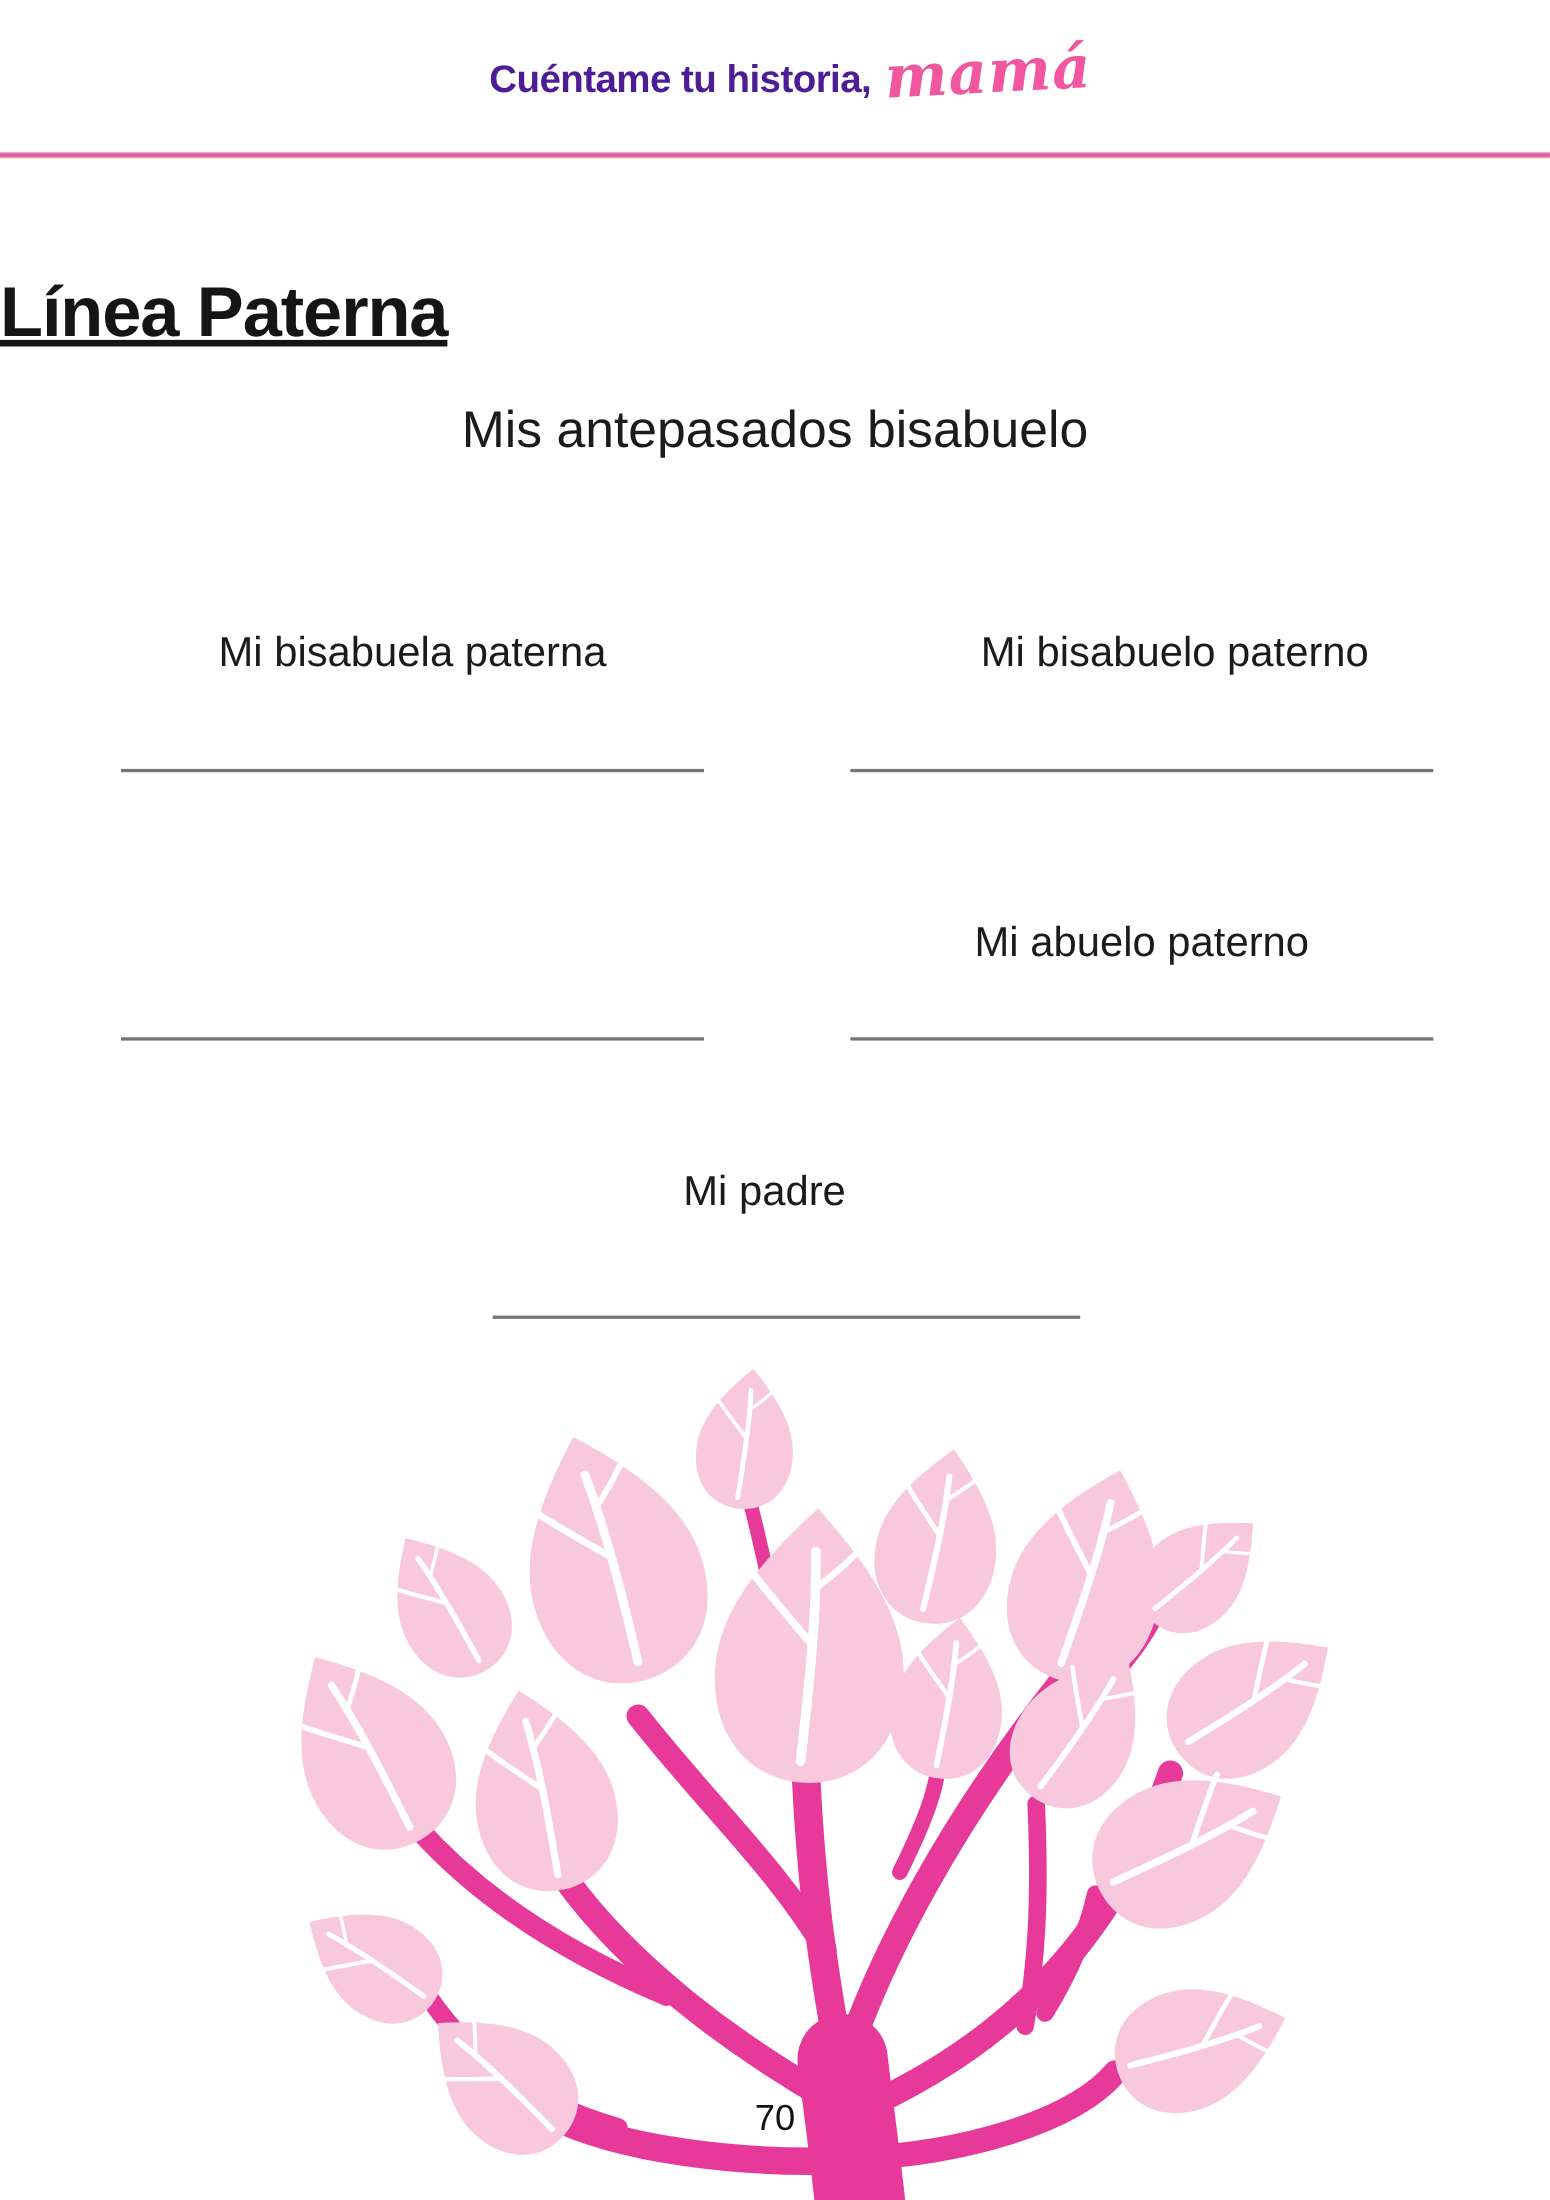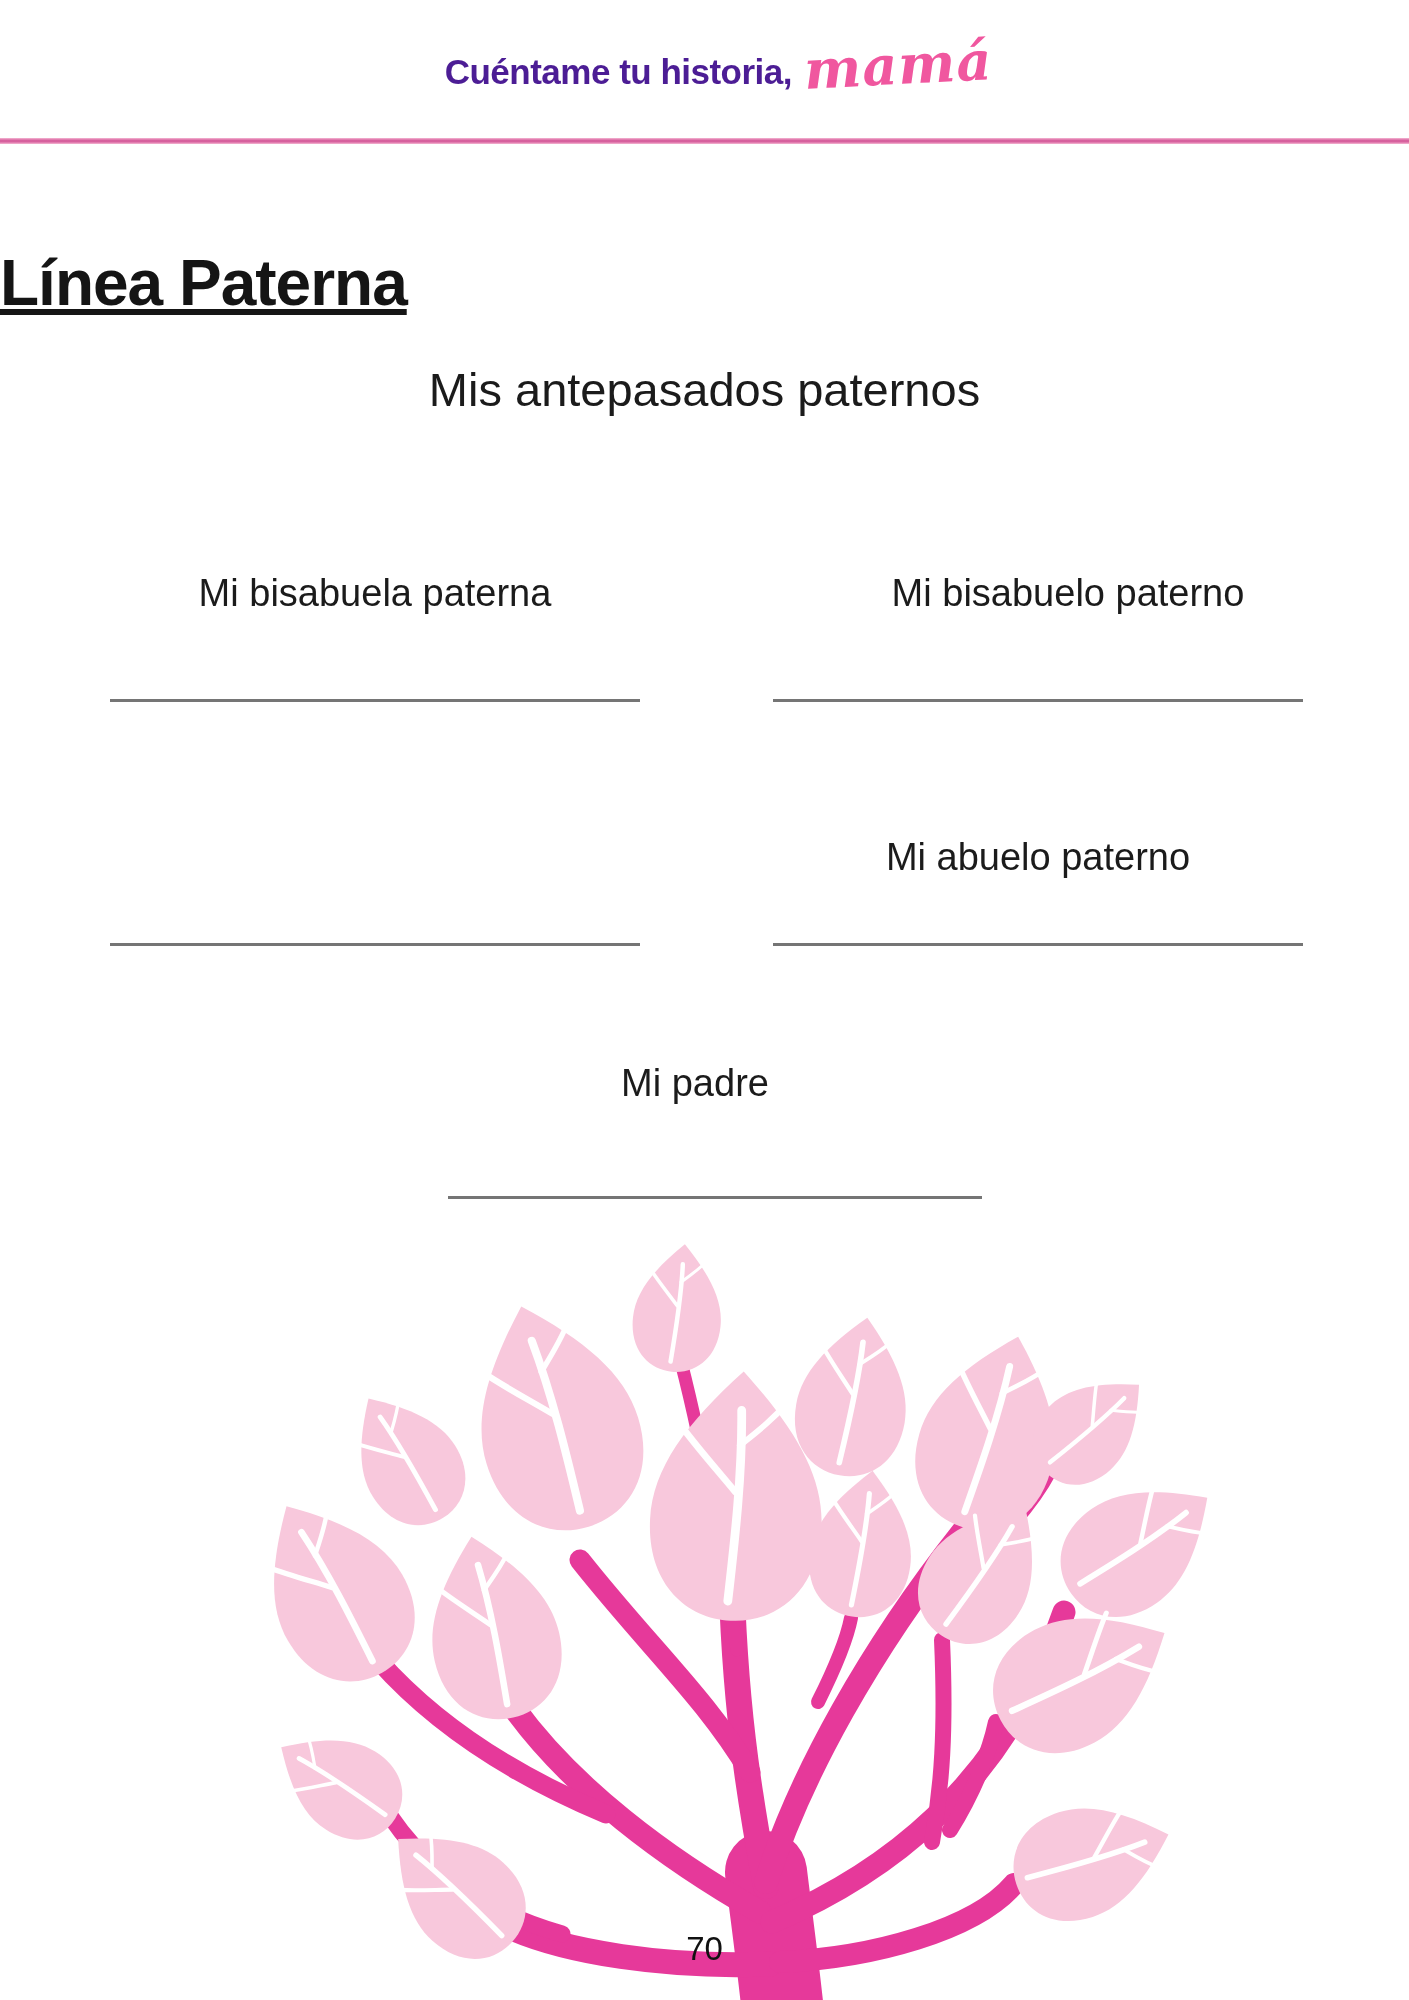--- a/index.html
+++ b/index.html
@@ -68,37 +68,36 @@
   
   .tree{
     position:absolute;left:0;top:1230px;width:1409px;height:770px;
   }
   .branch{fill:none;stroke-linecap:round;}
   
   .page-number{
     position:absolute;top:1906px;left:0;right:0;
     text-align:center;font-size:33px;color:#111111;
     z-index:5;
-    margin-top:24px;
   }
 </style>
 </head>
 <body>
 
 <div class="page">
 
   <div class="header">
     <span class="brand-prefix">Cuéntame tu historia,</span>
     <span class="brand-script">mamá</span>
   </div>
 
   <div class="divider"></div>
 
   <div class="title">Línea Paterna</div>
-  <div class="subtitle">Mis antepasados paternos</div>
+  <div class="subtitle">Mis antepasados bisabuelo</div>
 
   <div class="field-label lbl-r1-left">Mi bisabuela paterna</div>
   <div class="field-label lbl-r1-right">Mi bisabuelo paterno</div>
   <div class="write-line line-r1-left"></div>
   <div class="write-line line-r1-right"></div>
 
   <div class="field-label lbl-r2-right">Mi abuelo paterno</div>
   <div class="write-line line-r2-left"></div>
   <div class="write-line line-r2-right"></div>
 

